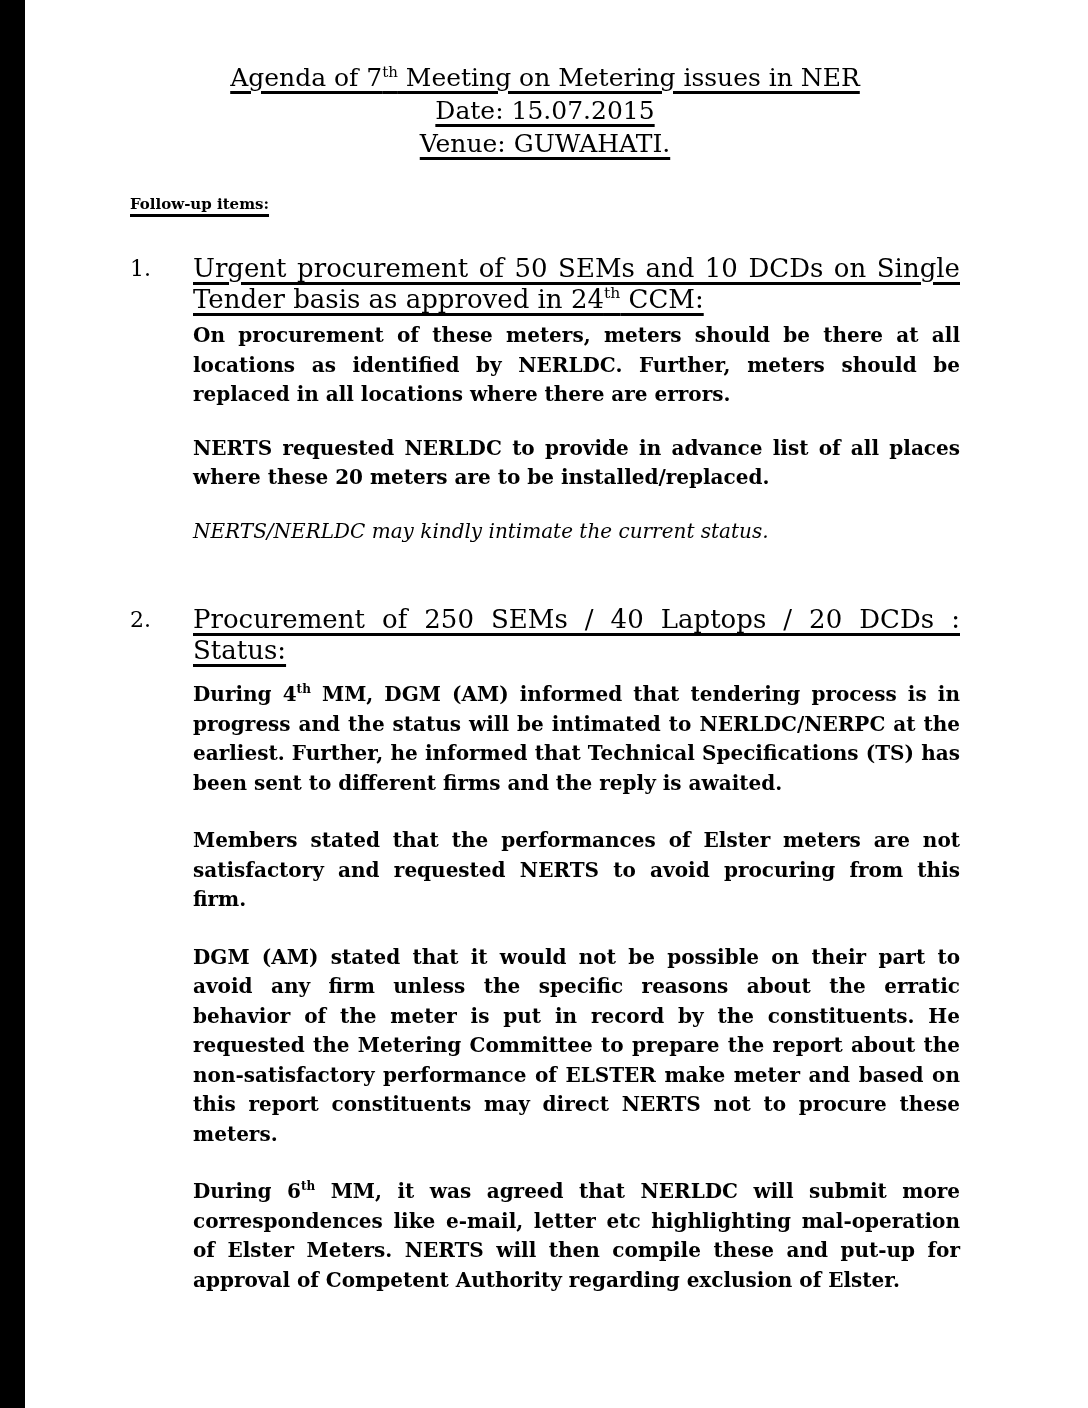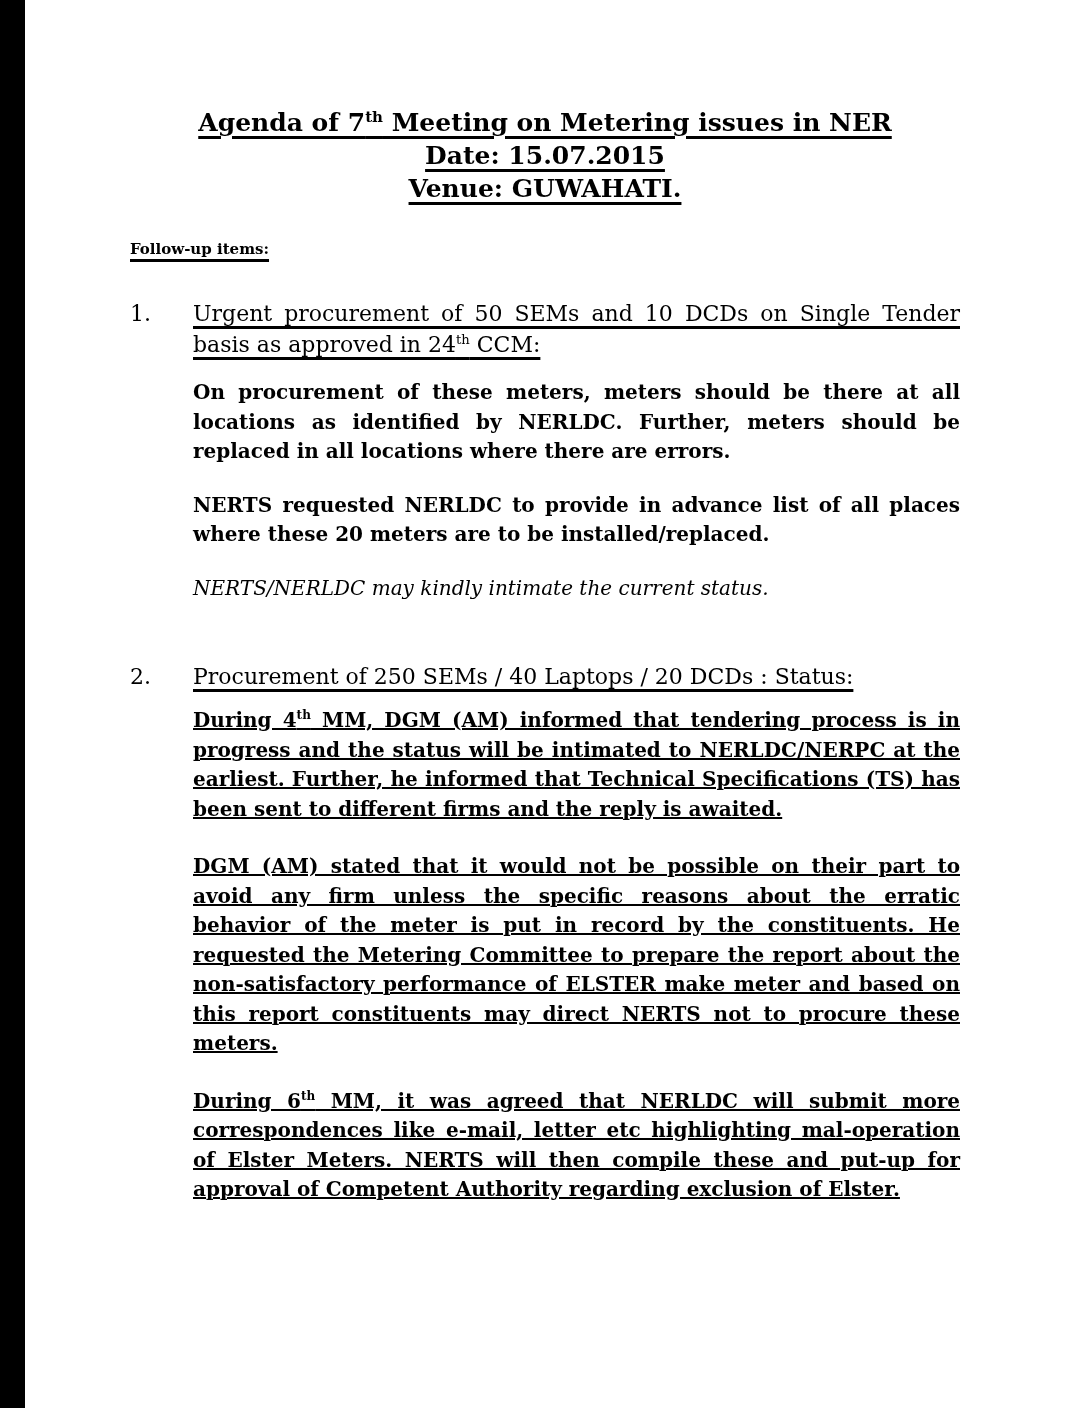--- a/index.html
+++ b/index.html
@@ -19,54 +19,54 @@
   .content {
     position: absolute; left: 130px; top: 0;
     width: 830px;
   }
   .u {
     text-decoration: underline;
     text-decoration-thickness: 2.5px;
     text-underline-offset: 5px;
   }
   .title-block {
-    margin-top: 106px;
+    margin-top: 61px;
     text-align: center;
     font-size: 25px;
-    font-weight: bold;
+    font-weight: normal;
     line-height: 33px;
   }
   .section-heading {
     margin-top: 28px;
     font-size: 15px;
     font-weight: bold;
     line-height: 33px;
   }
   .item { position: relative; }
   .item-1 { margin-top: 32px; }
   .item-2 { margin-top: 58px; }
   .item-number {
     position: absolute; left: 0; top: 0;
     font-size: 22px;
     line-height: 31px;
   }
   .item-heading {
     margin-left: 63px;
-    font-size: 22px;
+    font-size: 26px;
     line-height: 31px;
     text-align: justify;
   }
   p.para {
     margin: 24px 0 0 63px;
     font-size: 20px;
     line-height: 29.5px;
     text-align: justify;
   }
-  p.para.first { margin-top: 18px; }
-  .item-2 p.para { margin-top: 28px; text-decoration: underline; }
+  p.para.first { margin-top: 6px; }
+  .item-2 p.para { margin-top: 28px; }
   .item-2 p.para.first { margin-top: 14px; }
   p.bold { font-weight: bold; }
   p.italic { font-style: italic; font-weight: normal; font-size: 20px; }
   sup { font-size: 0.6em; vertical-align: super; line-height: 0; }
 </style>
 </head>
 <body>
 
 <div class="scan-bar"></div>
 
@@ -85,17 +85,18 @@
     <div class="item-heading"><span class="u"><span>Urgent procurement of 50 SEMs and 10 DCDs on Single Tender basis as approved in 24</span><sup>th</sup><span> CCM:</span></span></div>
     <p class="para bold first"><span>On procurement of these meters, meters should be there at all locations as identified by NERLDC. Further, meters should be replaced in all locations where there are errors.</span></p>
     <p class="para bold"><span>NERTS requested NERLDC to provide in advance list of all places where these 20 meters are to be installed/replaced.</span></p>
     <p class="para italic"><span>NERTS/NERLDC may kindly intimate the current status.</span></p>
   </div>
 
   <div class="item item-2">
     <span class="item-number">2.</span>
     <div class="item-heading"><span class="u"><span>Procurement of 250 SEMs / 40 Laptops / 20 DCDs : Status:</span></span></div>
     <p class="para bold first"><span>During 4</span><sup>th</sup><span> MM, DGM (AM) informed that tendering process is in progress and the status will be intimated to NERLDC/NERPC at the earliest. Further, he informed that Technical Specifications (TS) has been sent to different firms and the reply is awaited.</span></p>
+    <p class="para bold"><span>Members stated that the performances of Elster meters are not satisfactory and requested NERTS to avoid procuring from this firm.</span></p>
     <p class="para bold"><span>DGM (AM) stated that it would not be possible on their part to avoid any firm unless the specific reasons about the erratic behavior of the meter is put in record by the constituents. He requested the Metering Committee to prepare the report about the non-satisfactory performance of ELSTER make meter and based on this report constituents may direct NERTS not to procure these meters.</span></p>
     <p class="para bold"><span>During 6</span><sup>th</sup><span> MM, it was agreed that NERLDC will submit more correspondences like e-mail, letter etc highlighting mal-operation of Elster Meters. NERTS will then compile these and put-up for approval of Competent Authority regarding exclusion of Elster.</span></p>
   </div>
 
 </div>
 
 </body></html>

